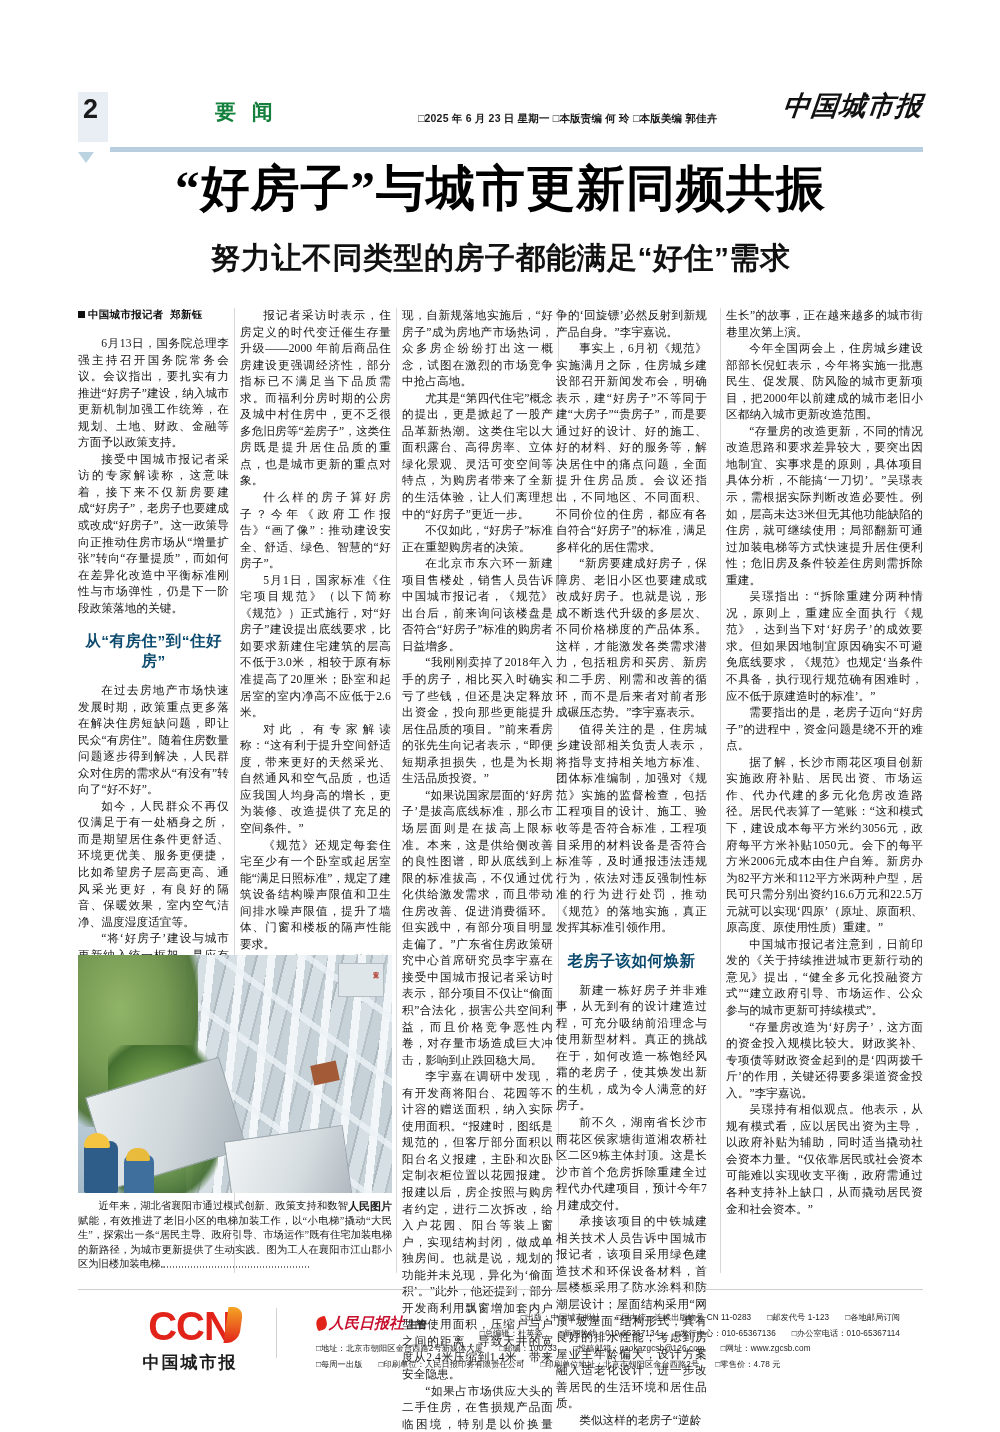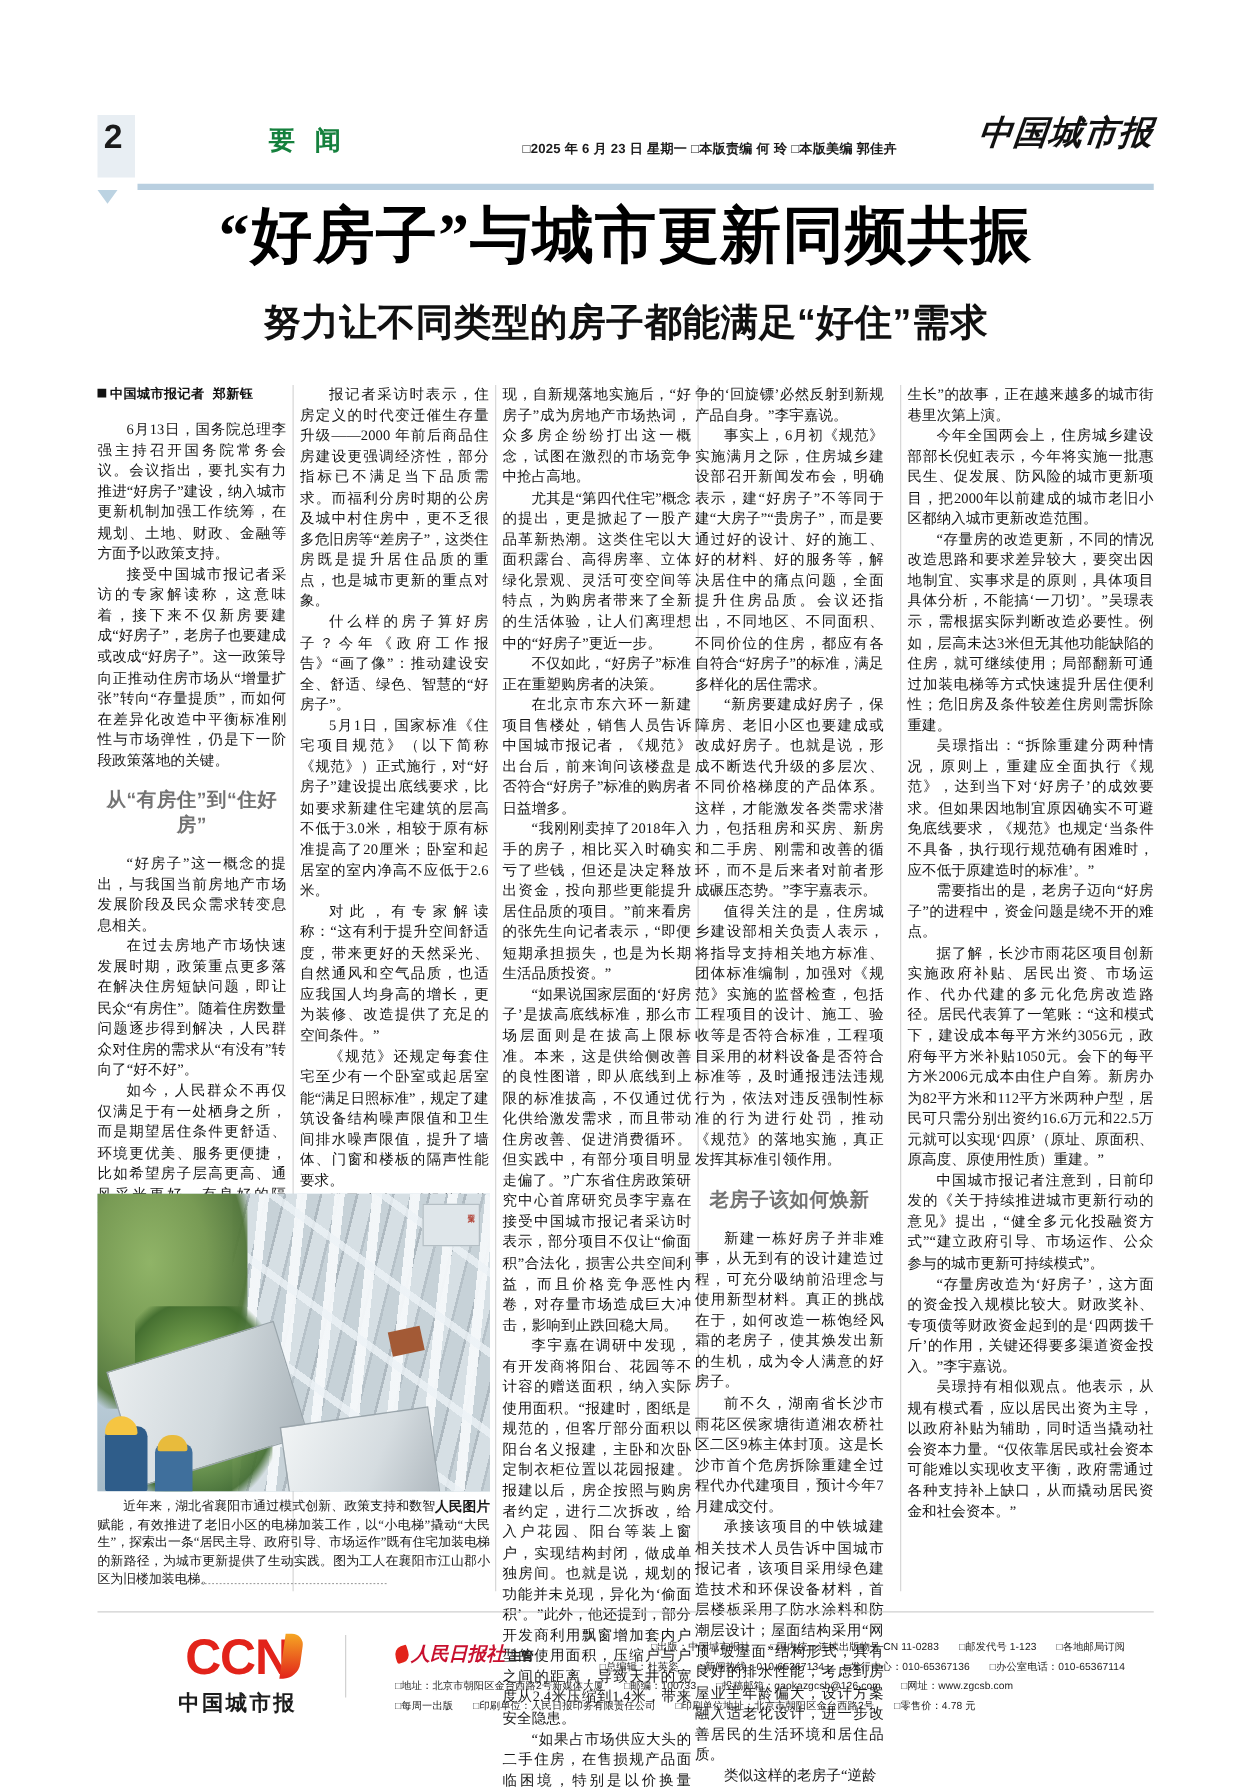--- a/index.html
+++ b/index.html
@@ -168,21 +168,21 @@
     color: #161616;
     letter-spacing: 0.1px;
   }
   p.body.noindent { text-indent: 0; }
 
   h3.subhead {
     font-family: "Liberation Sans", sans-serif;
     font-size: 15.5px;
     font-weight: 700;
     text-align: center;
-    color: #737373;
+    color: #0c4a6e;
     margin: 14px 0 12px 0;
     line-height: 1.28;
     letter-spacing: 0.5px;
   }
 
   
   .photo {
     position: absolute;
     left: 78px; top: 955px;
     width: 314px; height: 238px;
@@ -430,21 +430,20 @@
     <div class="colrule cr1"></div>
     <div class="colrule cr2"></div>
     <div class="colrule cr3"></div>
     <div class="colrule cr4"></div>
 
     <div class="col col1">
       <div class="byline"><span class="sq"></span><span>中国城市报记者 郑新钰</span></div>
       <p class="body">6月13日，国务院总理李强主持召开国务院常务会议。会议指出，要扎实有力推进“好房子”建设，纳入城市更新机制加强工作统筹，在规划、土地、财政、金融等方面予以政策支持。</p>
       <p class="body">接受中国城市报记者采访的专家解读称，这意味着，接下来不仅新房要建成“好房子”，老房子也要建成或改成“好房子”。这一政策导向正推动住房市场从“增量扩张”转向“存量提质”，而如何在差异化改造中平衡标准刚性与市场弹性，仍是下一阶段政策落地的关键。</p>
       <h3 class="subhead">从“有房住”到“住好房”</h3>
-      <p class="body">“好房子”这一概念的提出，与我国当前房地产市场发展阶段及民众需求转变息息相关。</p>
       <p class="body">在过去房地产市场快速发展时期，政策重点更多落在解决住房短缺问题，即让民众“有房住”。随着住房数量问题逐步得到解决，人民群众对住房的需求从“有没有”转向了“好不好”。</p>
       <p class="body">如今，人民群众不再仅仅满足于有一处栖身之所，而是期望居住条件更舒适、环境更优美、服务更便捷，比如希望房子层高更高、通风采光更好，有良好的隔音、保暖效果，室内空气洁净、温度湿度适宜等。</p>
       <p class="body">“将‘好房子’建设与城市更新纳入统一框架，是应有之义。”清华大学土木水利学院院长、清华大学恒隆房地产研究中心主任吴璟在接受中国城市</p>
     </div>
 
     <div class="col col2">
       <p class="body">报记者采访时表示，住房定义的时代变迁催生存量升级——2000 年前后商品住房建设更强调经济性，部分指标已不满足当下品质需求。而福利分房时期的公房及城中村住房中，更不乏很多危旧房等“差房子”，这类住房既是提升居住品质的重点，也是城市更新的重点对象。</p>
       <p class="body">什么样的房子算好房子？今年《政府工作报告》“画了像”：推动建设安全、舒适、绿色、智慧的“好房子”。</p>
       <p class="body">5月1日，国家标准《住宅项目规范》（以下简称《规范》）正式施行，对“好房子”建设提出底线要求，比如要求新建住宅建筑的层高不低于3.0米，相较于原有标准提高了20厘米；卧室和起居室的室内净高不应低于2.6米。</p>
       <p class="body">对此，有专家解读称：“这有利于提升空间舒适度，带来更好的天然采光、自然通风和空气品质，也适应我国人均身高的增长，更为装修、改造提供了充足的空间条件。”</p>

